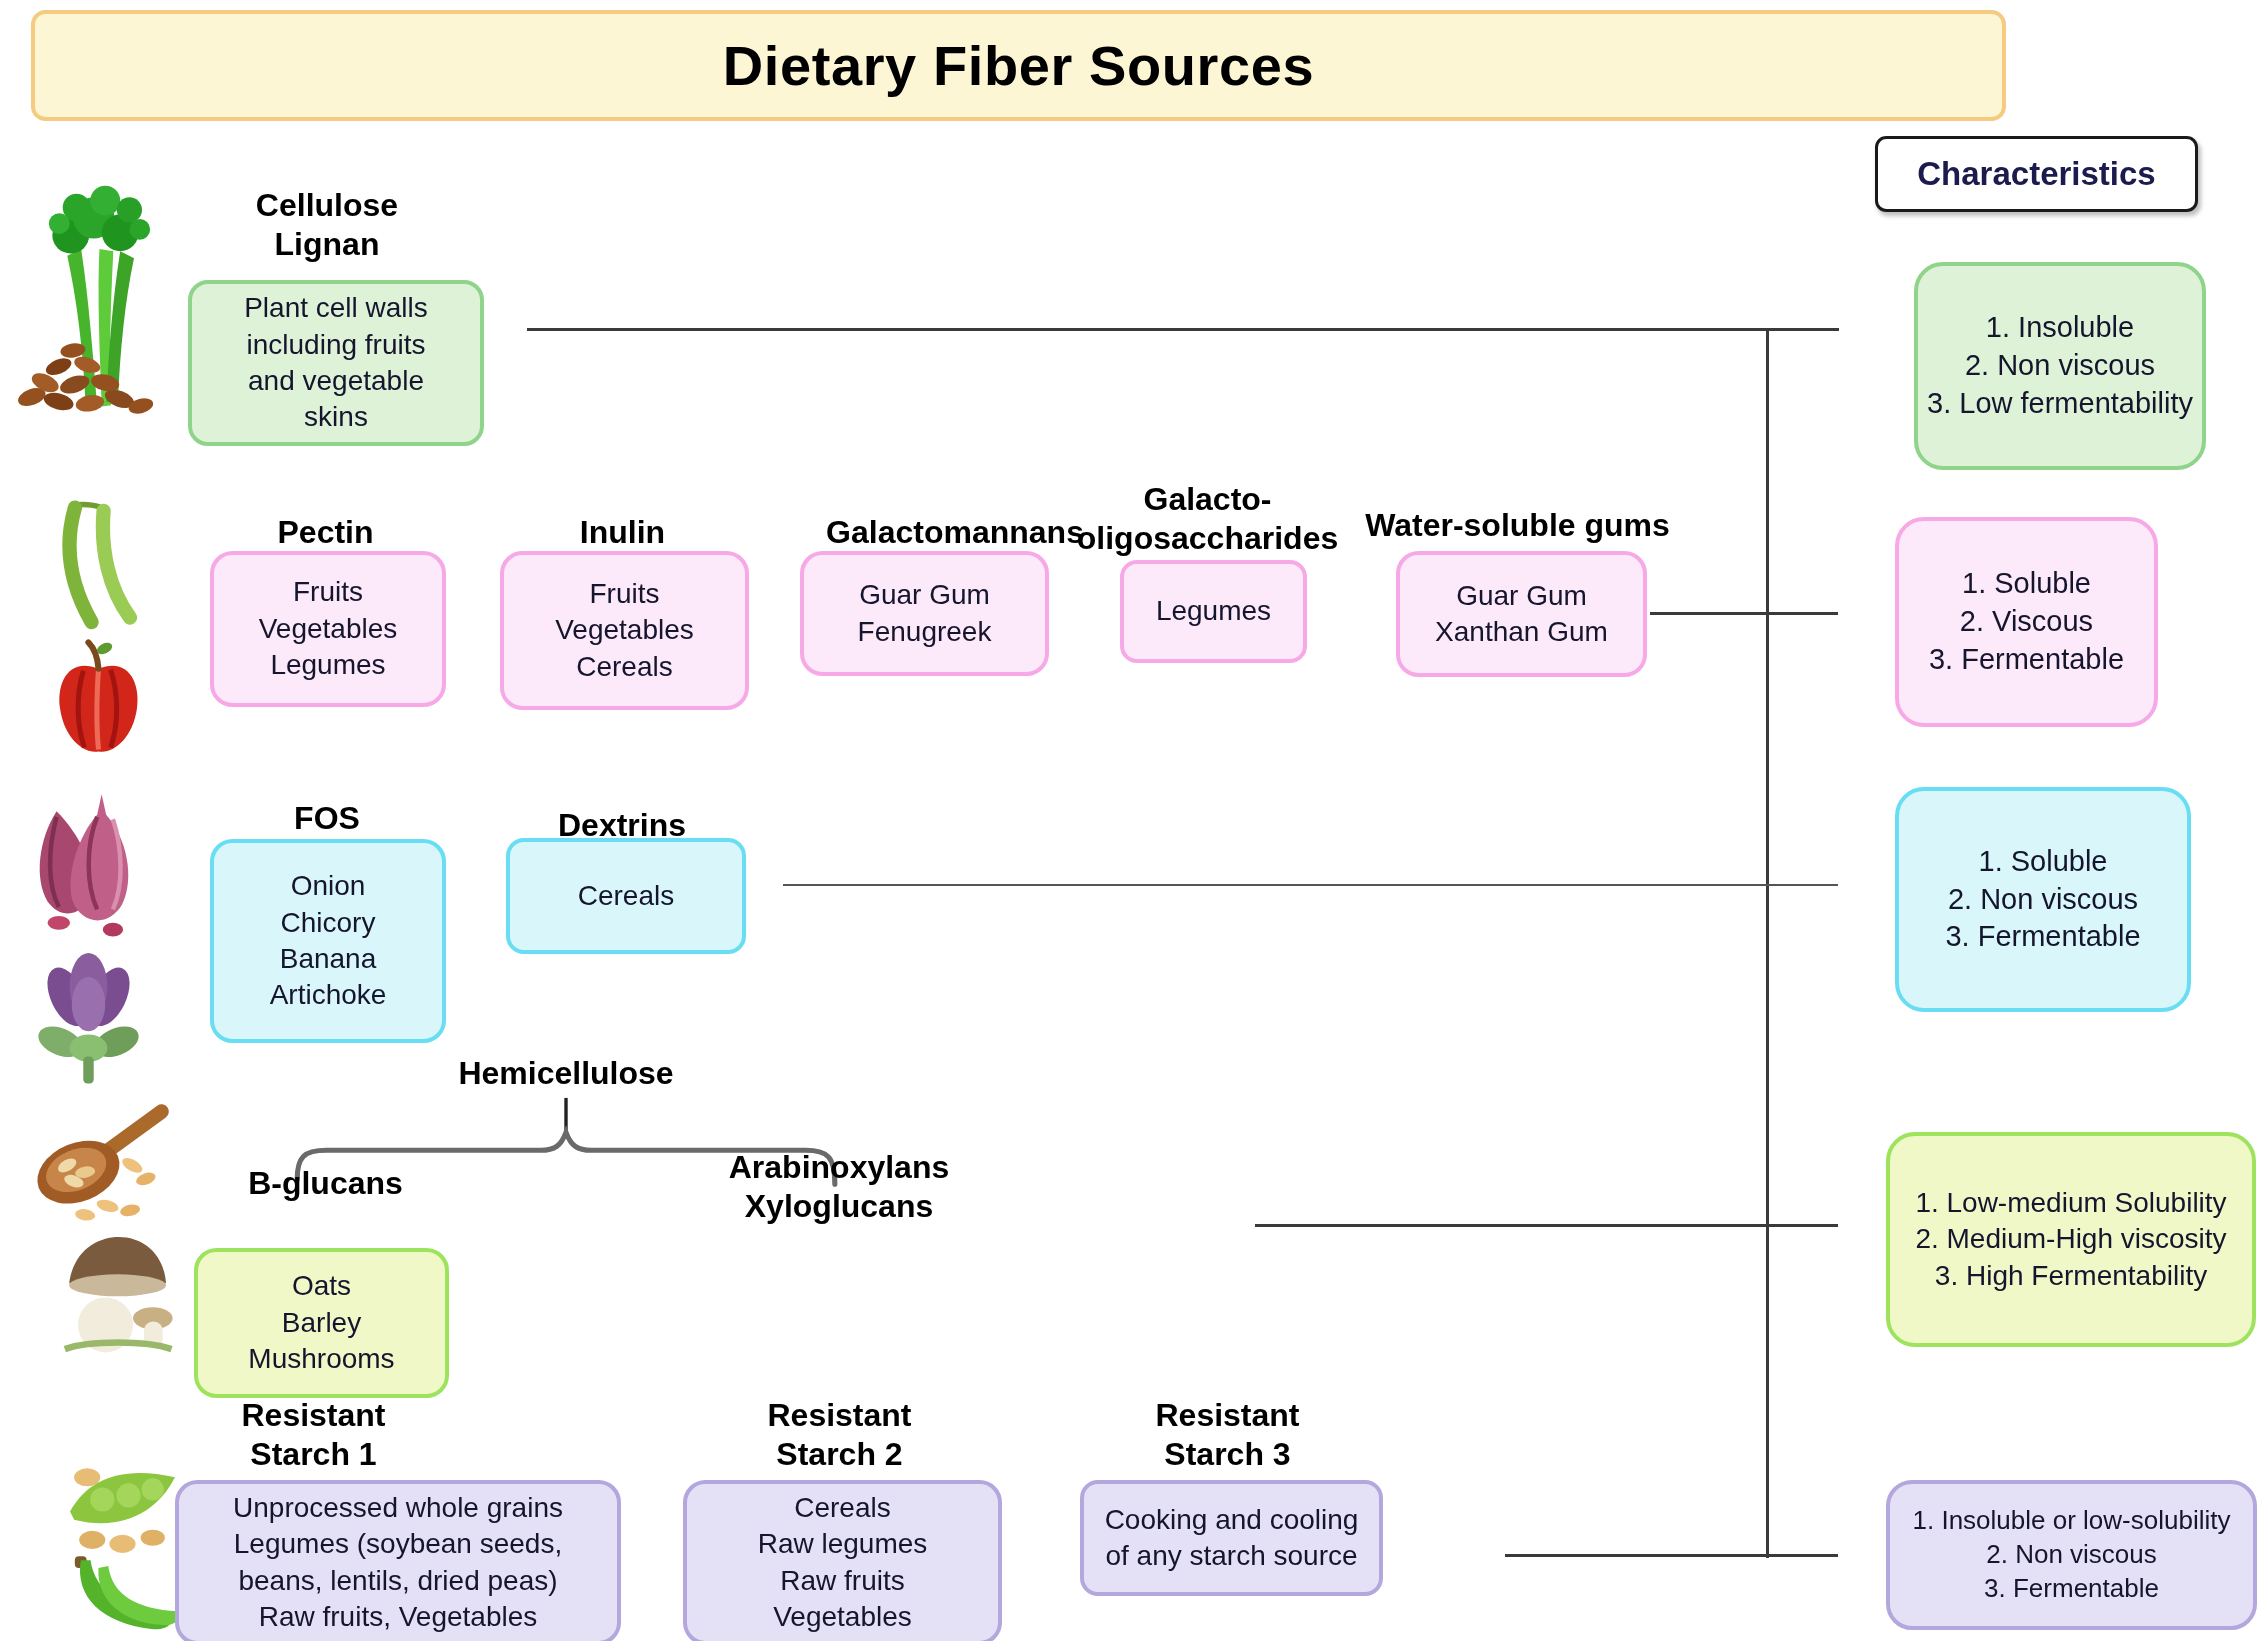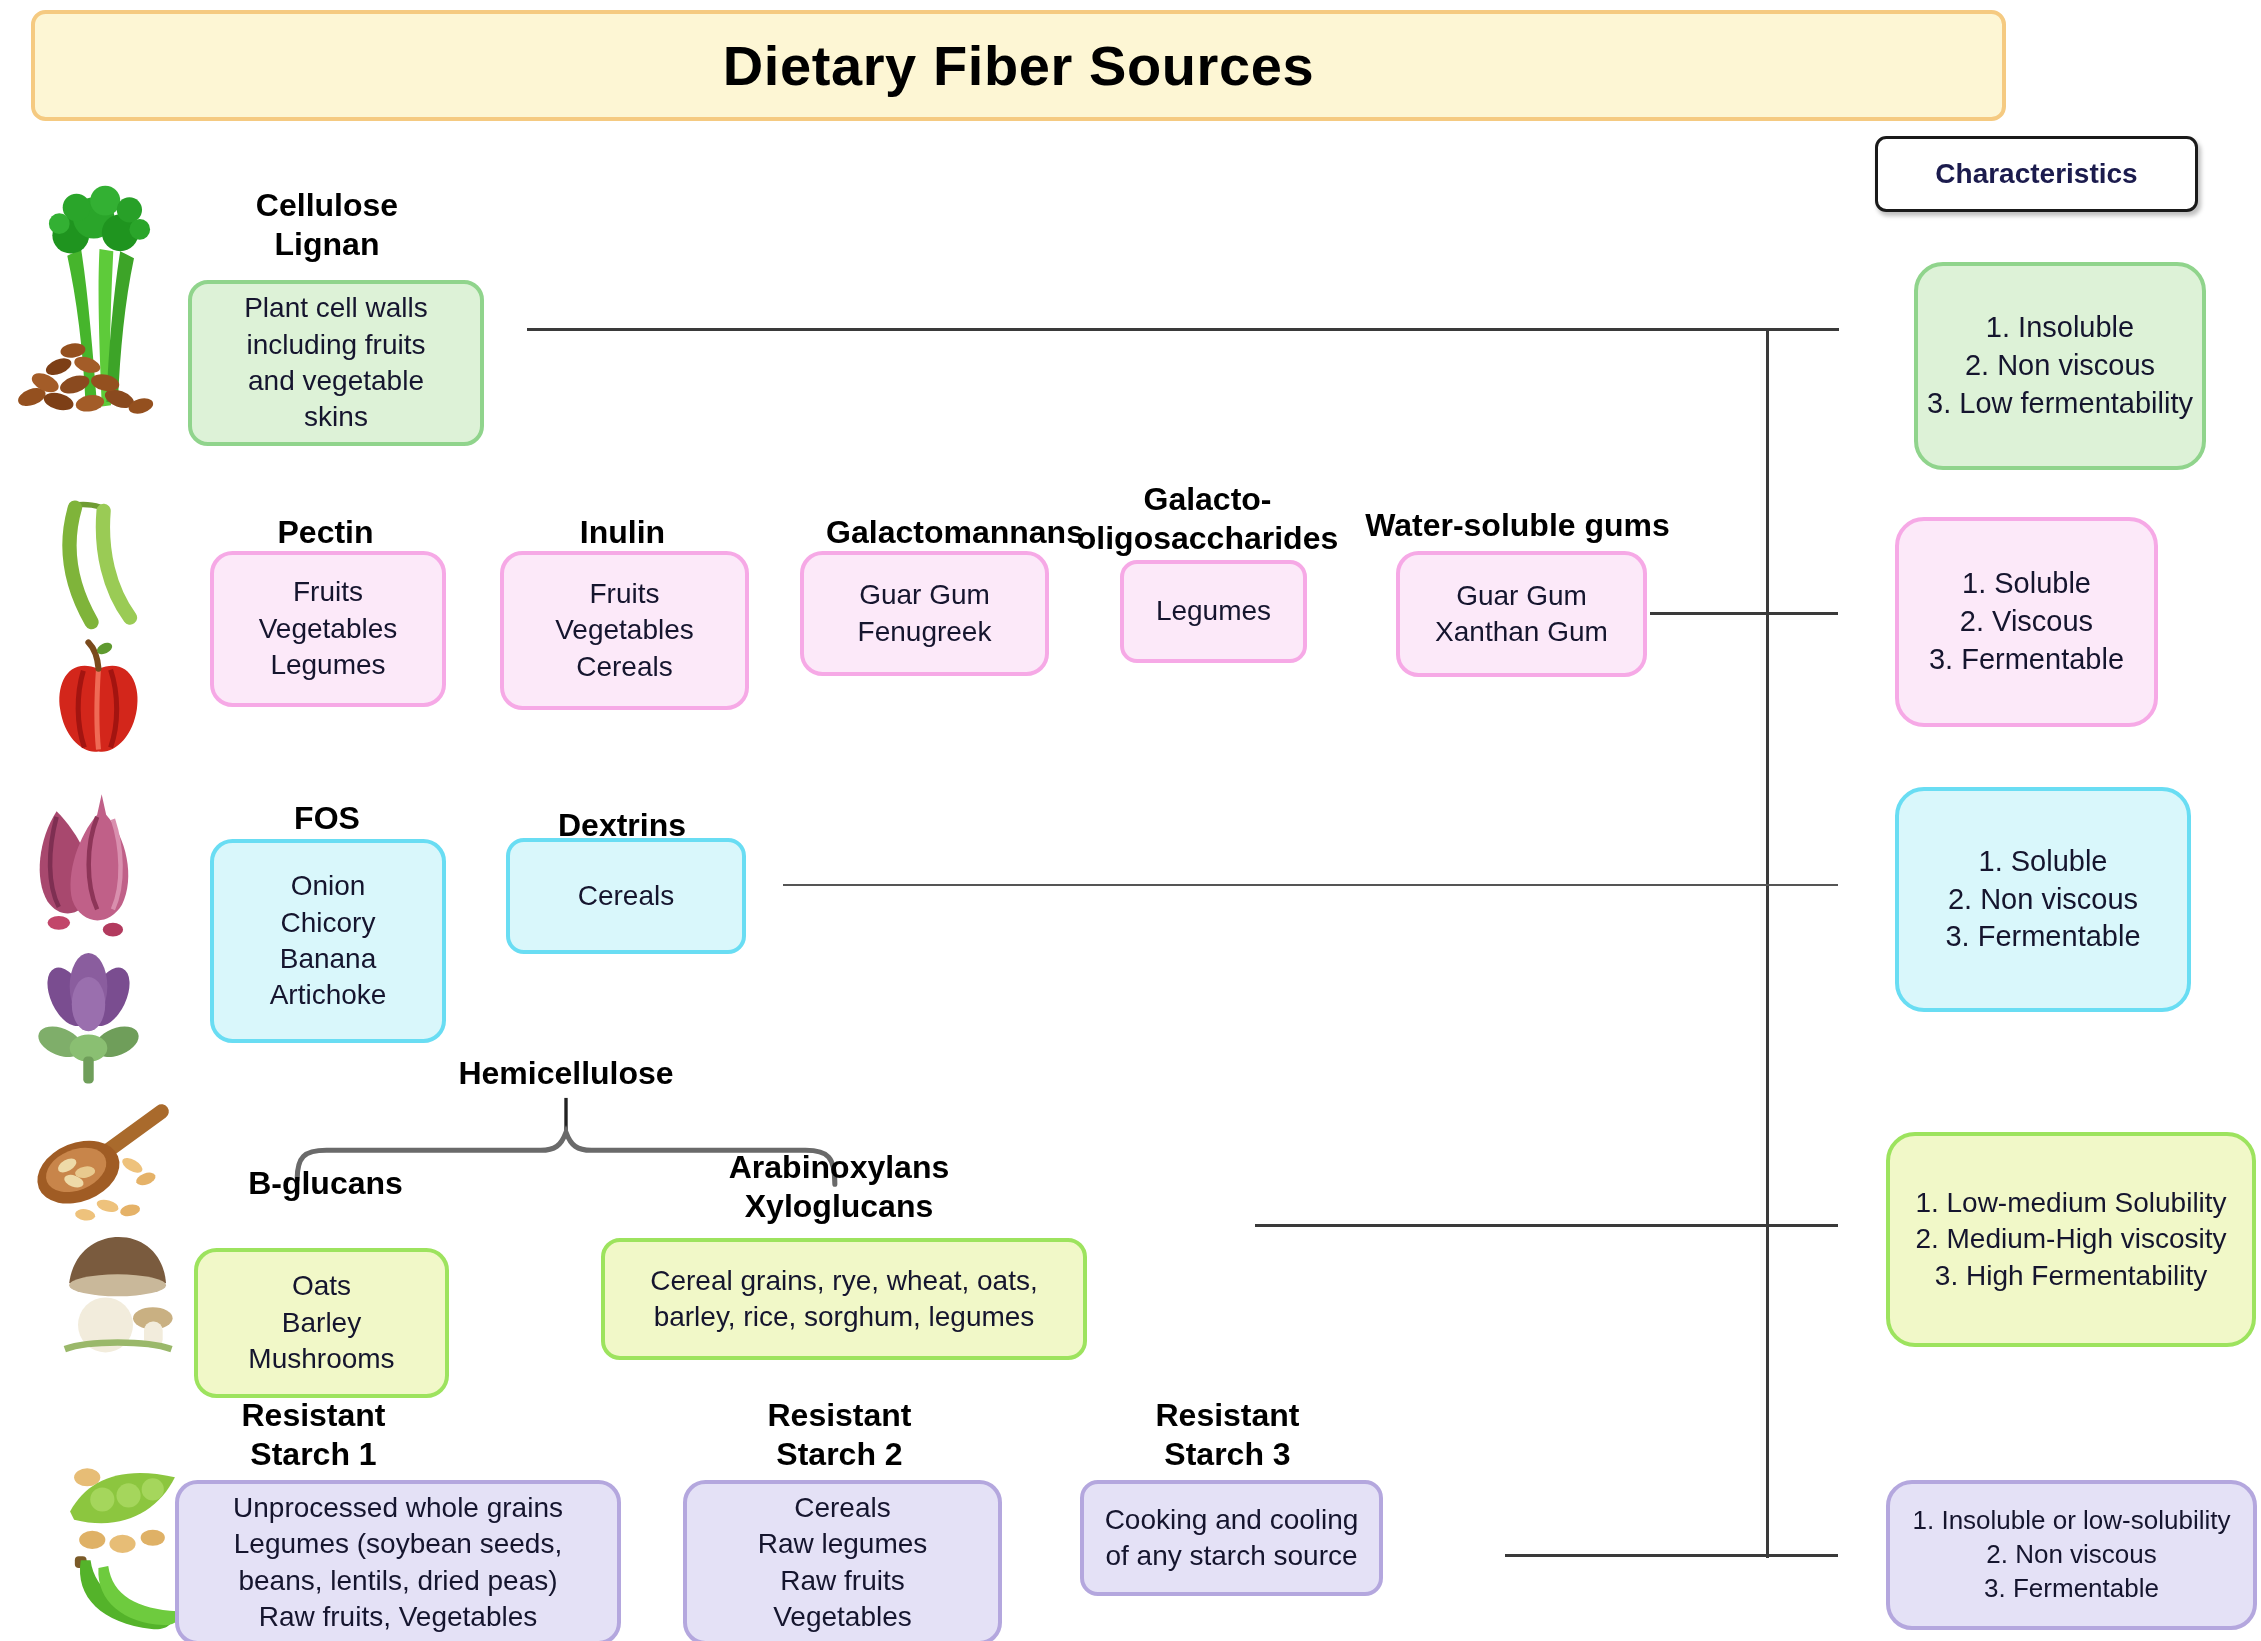--- a/index.html
+++ b/index.html
@@ -6,21 +6,21 @@
   #canvas{position:relative;width:2261px;height:1641px;background:#ffffff;overflow:hidden;
           font-family:"Liberation Sans", sans-serif;color:#101022;}
   .title-box{position:absolute;left:31px;top:10px;width:1967px;height:103px;
              background:#fdf6d4;border:4.5px solid #f5ca81;border-radius:14.6px;
              display:flex;align-items:center;justify-content:center;}
   .title-text{font-size:56px;font-weight:bold;color:#000;letter-spacing:0.6px;}
   .char-header{position:absolute;left:1875px;top:136px;width:317px;height:70px;
                background:#ffffff;border:3.4px solid #1a1a1a;border-radius:11.3px;
                box-shadow:2.8px 4px 4.5px rgba(0,0,0,0.25);
                display:flex;align-items:center;justify-content:center;}
-  .char-header span{font-size:28px;font-weight:bold;color:#1b1b4d;}
+  .char-header span{font-size:33px;font-weight:bold;color:#1b1b4d;}
   .heading{position:absolute;font-weight:bold;font-size:32px;color:#000;
            text-align:center;line-height:1.22;}
   .box{position:absolute;border-radius:22.5px;display:flex;flex-direction:column;
        justify-content:center;align-items:center;text-align:center;
        font-size:28px;line-height:1.3;color:#15152e;}
   .green {background:#ddf2d7;border:4px solid #90d48c;}
   .pink  {background:#fce9f9;border:4px solid #f6a9e6;}
   .cyan  {background:#d9f7fb;border:4px solid #69ddf3;}
   .lime  {background:#f1f8c8;border:4px solid #9de35e;margin-top:12px;}
   .purple{background:#e4e1f6;border:4px solid #b4a7de;}
@@ -234,24 +234,20 @@
   <div class="box lime" style="left:194px;top:1236px;width:247px;height:142px;">
     <div>Oats</div>
     <div>Barley</div>
     <div>Mushrooms</div>
   </div>
 
   <div class="heading" style="left:684px;top:1148px;width:310px;">
     <div>Arabinoxylans</div>
     <div>Xyloglucans</div>
   </div>
-  <div class="box lime" style="left:601px;top:1226px;width:478px;height:114px;border-radius:19px;">
-    <div>Cereal grains, rye, wheat, oats,</div>
-    <div>barley, rice, sorghum, legumes</div>
-  </div>
 
   <div class="box lime" style="left:1886px;top:1120px;width:362px;height:207px;border-radius:29px;">
     <div>1. Low-medium Solubility</div>
     <div>2. Medium-High viscosity</div>
     <div>3. High Fermentability</div>
   </div>
 
   <svg style="left:62px;top:1447px;" width="121" height="110" viewBox="0 0 120 105">
     <ellipse cx="25" cy="28" rx="13" ry="9" fill="#e7bd76"></ellipse>
     <path d="M8 62 C 25 30 60 16 112 28 C 95 62 60 82 12 70 Z" fill="#8cc63f"></path>

